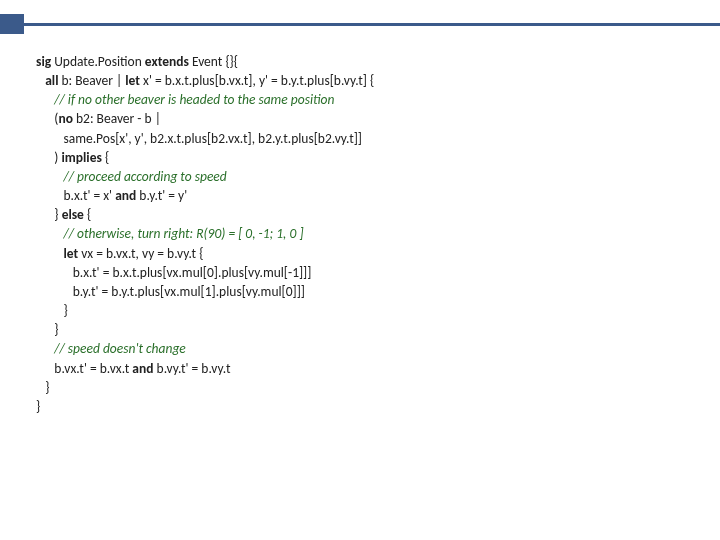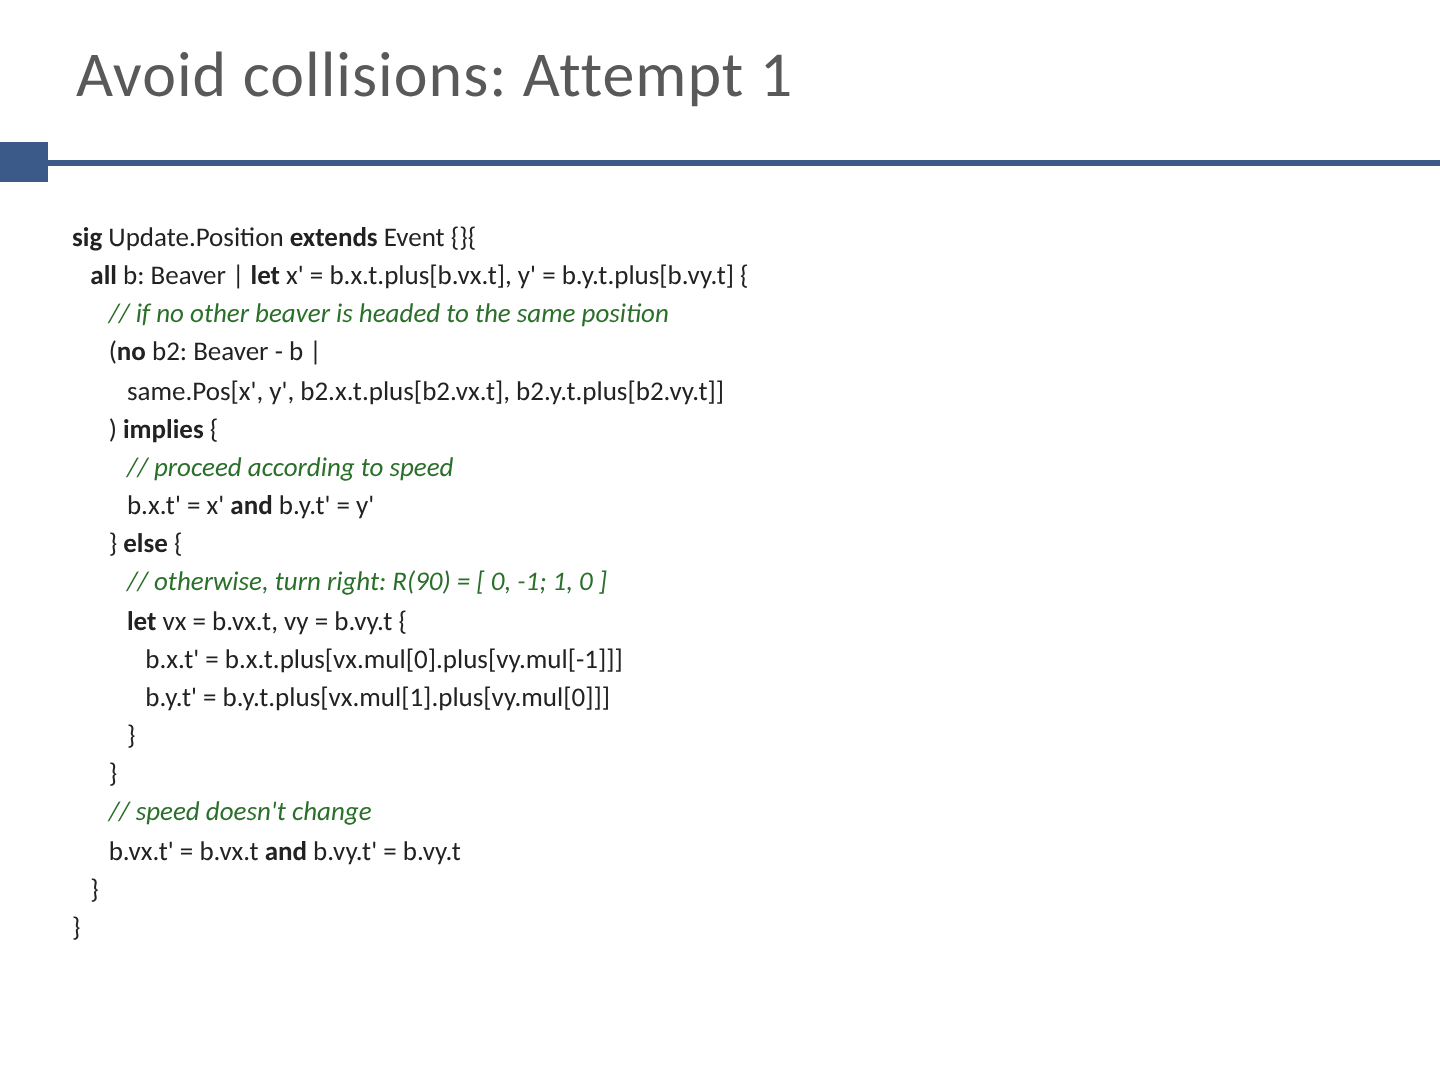--- a/index.html
+++ b/index.html
@@ -47,21 +47,20 @@
     white-space: pre;
     font-family: "Gill Sans", "Gill Sans MT", Calibri, sans-serif;
   }
   .kw { font-weight: 700; }
   .cm { color: #2a6f2a; font-style: italic; }
 </style>
 </head>
 <body>
 
 <div class="slide">
-  <div class="title">Avoid collisions: Attempt 1</div>
   <div class="accent-row">
     <div class="accent-block"></div>
     <div class="accent-line"></div>
   </div>
   <div class="code"><span class="kw">sig</span><span> Update.Position </span><span class="kw">extends</span><span> Event {}{</span>
    <span class="kw">all</span><span> b: Beaver | </span><span class="kw">let</span><span> x' = b.x.t.plus[b.vx.t], y' = b.y.t.plus[b.vy.t] {</span>
       <span class="cm">// if no other beaver is headed to the same position</span>
       <span>(</span><span class="kw">no</span><span> b2: Beaver - b |</span>
          <span>same.Pos[x', y', b2.x.t.plus[b2.vx.t], b2.y.t.plus[b2.vy.t]]</span>
       <span>) </span><span class="kw">implies</span><span> {</span>

